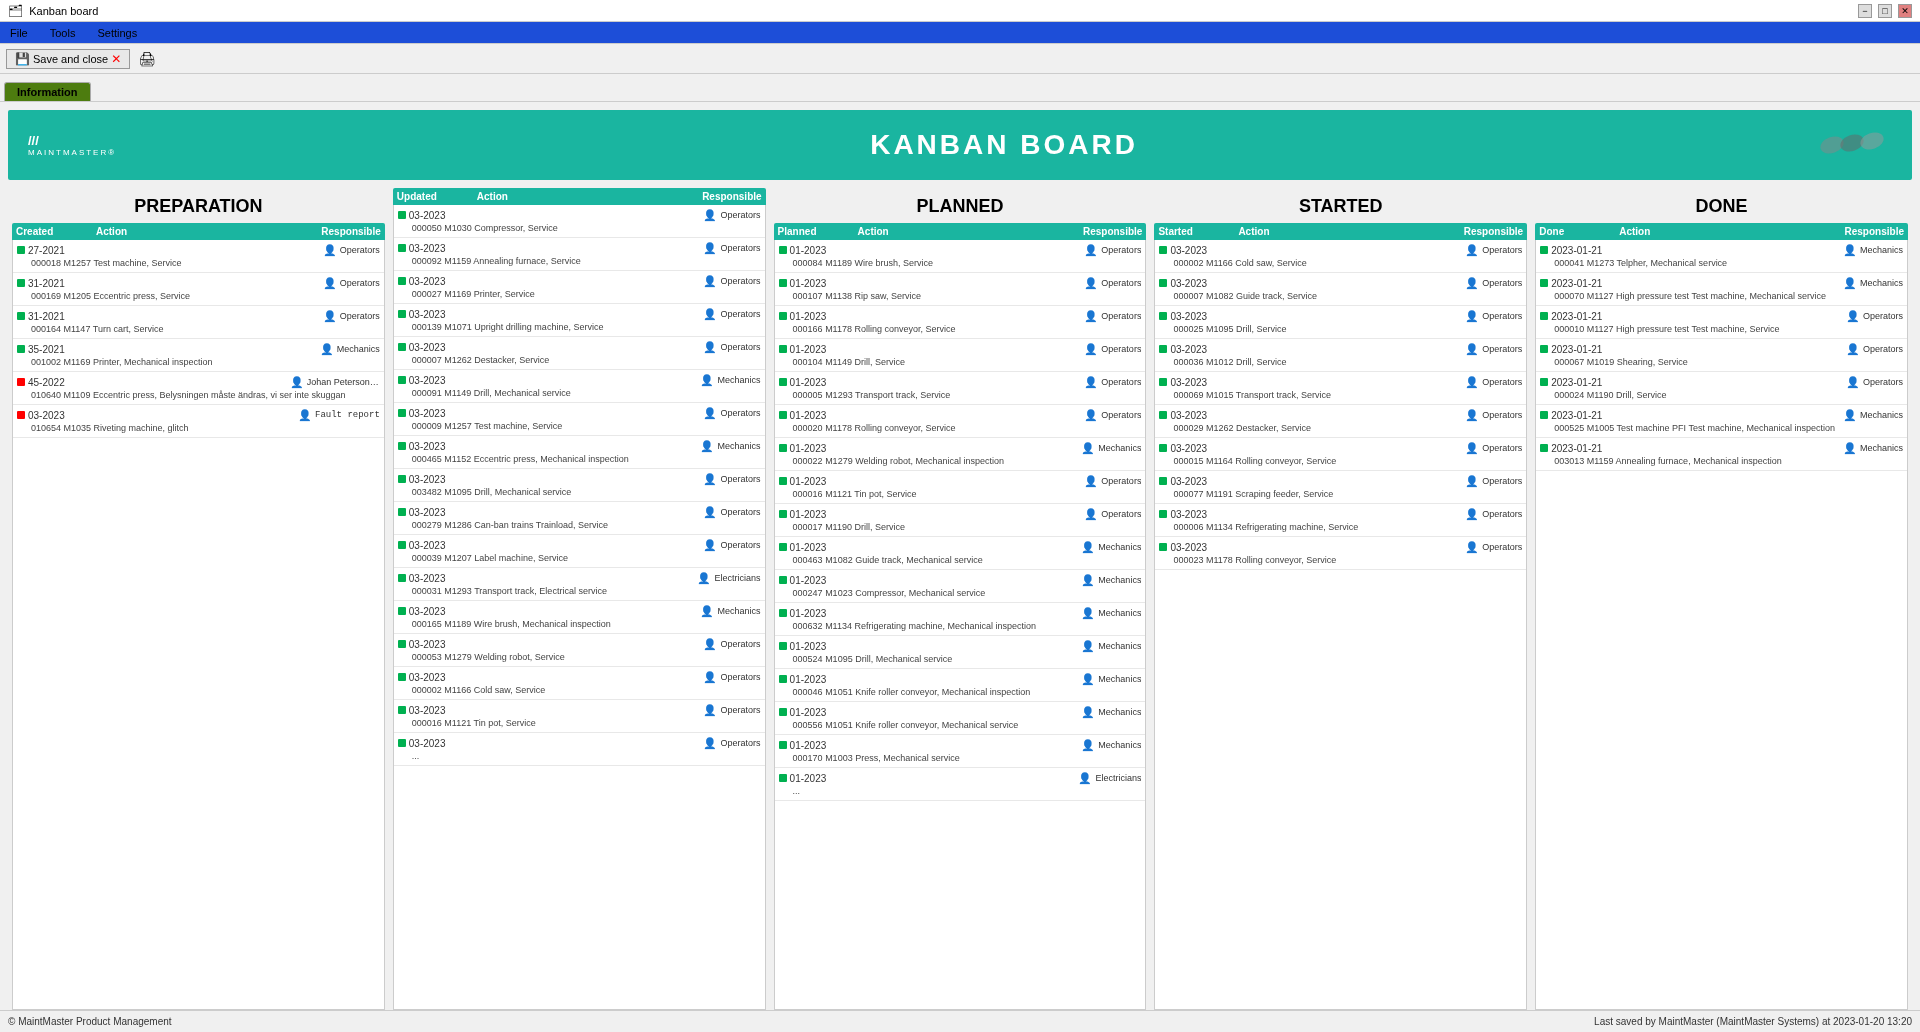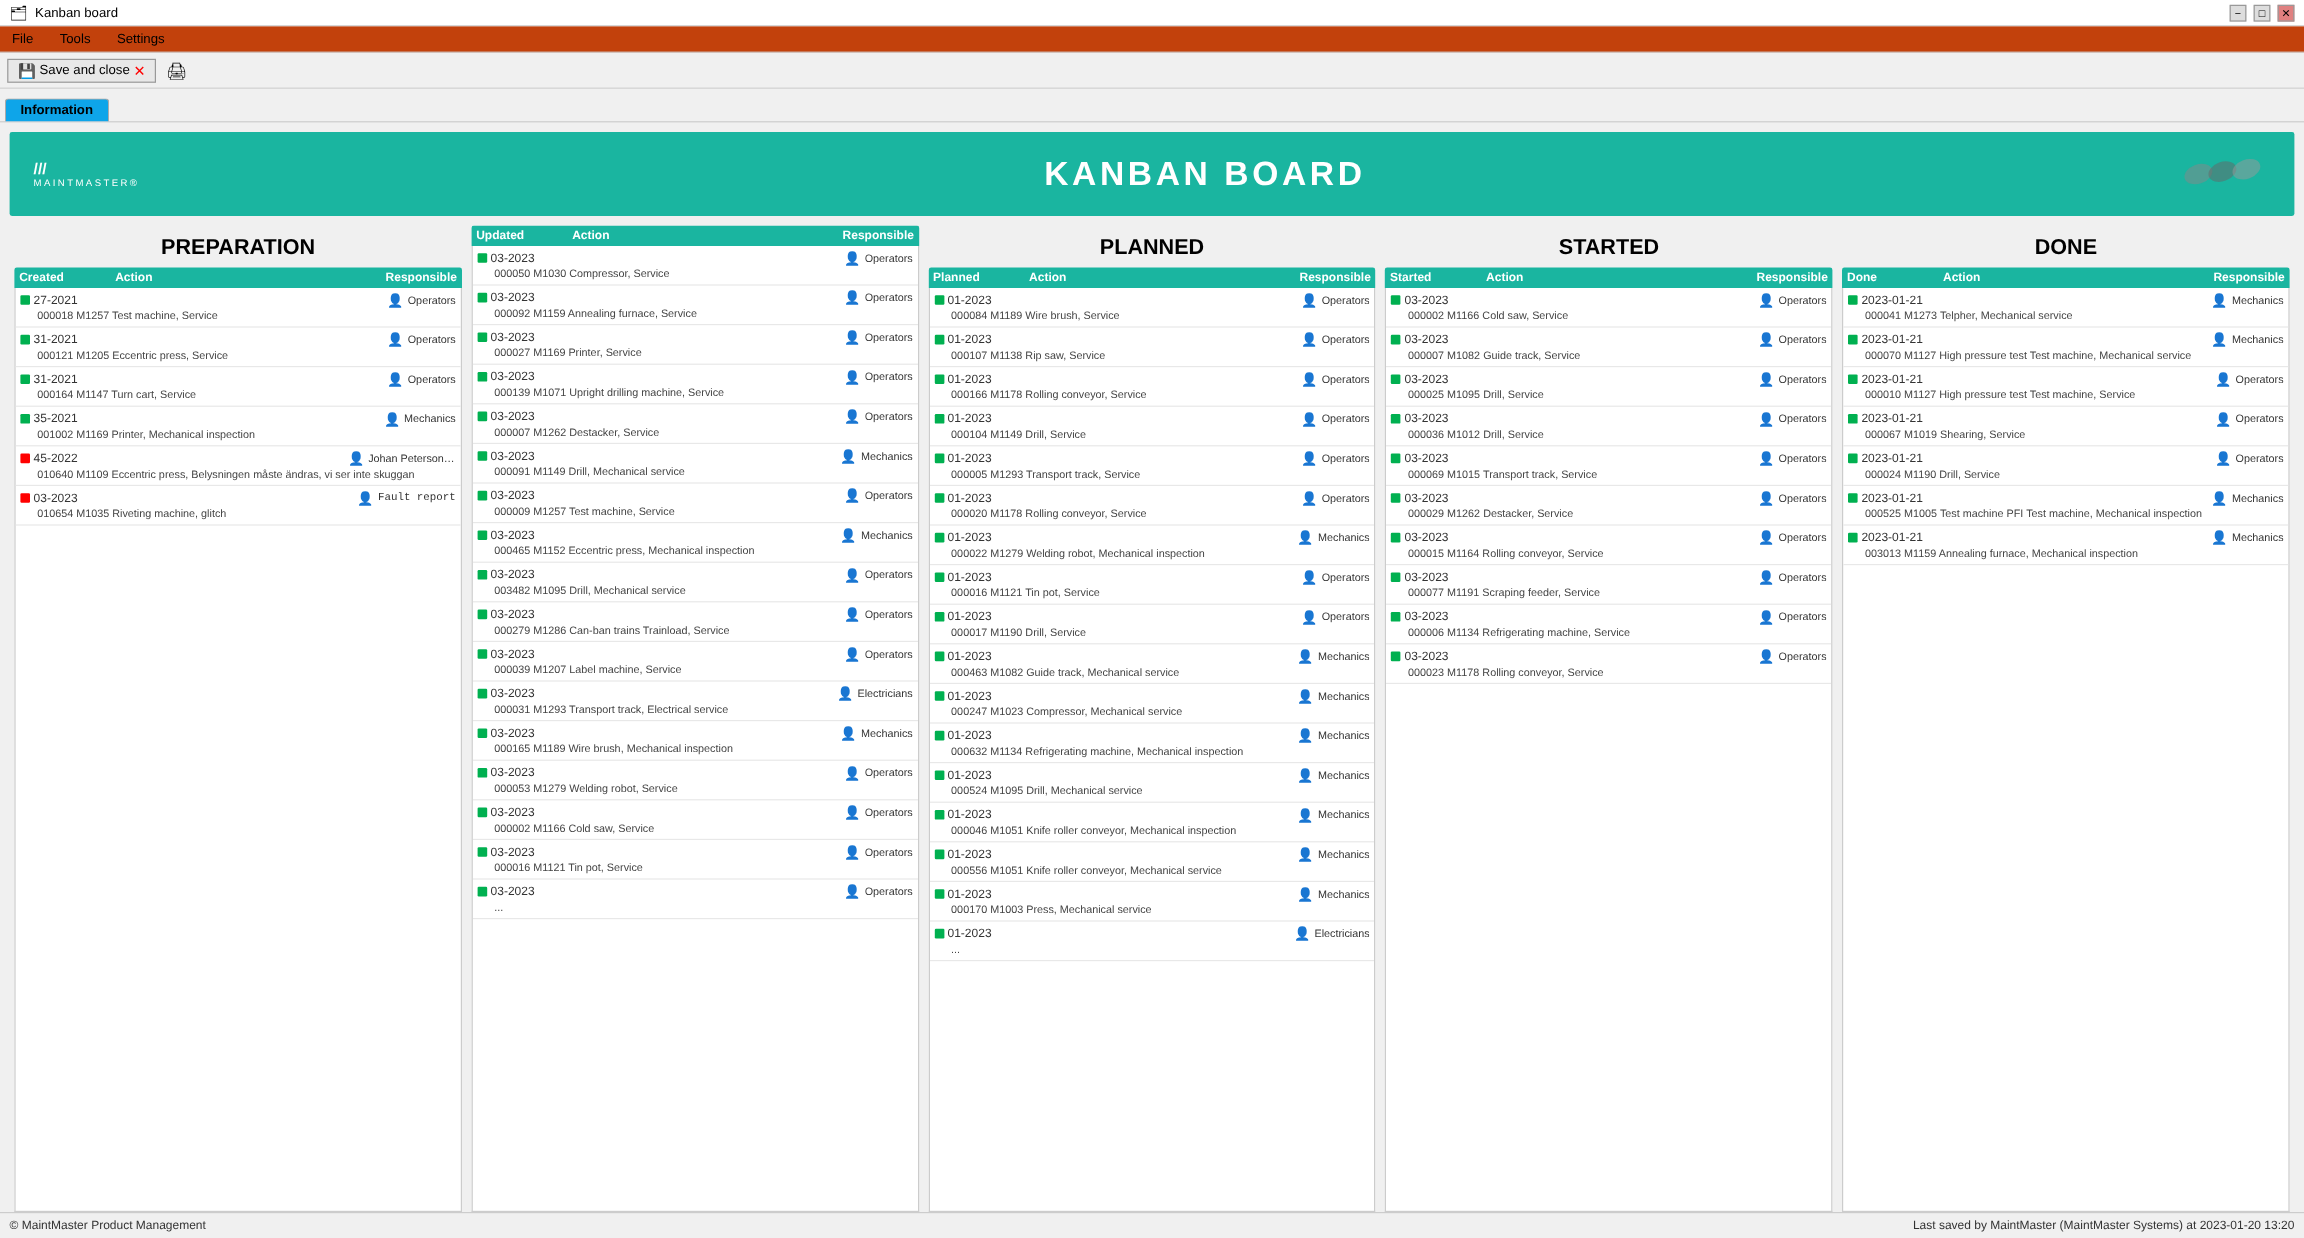--- a/index.html
+++ b/index.html
@@ -13,21 +13,21 @@
       align-items: center;
       padding: 0 8px;
       border-bottom: 1px solid #ccc;
       font-size: 11px;
     }
     .title-bar-controls { display: flex; gap: 6px; }
     .title-btn { width: 14px; height: 14px; border: 1px solid #999; background: #ddd; cursor: pointer; font-size: 9px; display: flex; align-items: center; justify-content: center; }
 
     
     .menu-bar {
-      background: #c2410c;
+      background: #1d4ed8;
       height: 22px;
       display: flex;
       align-items: center;
       padding: 0 4px;
       border-bottom: 1px solid #ccc;
       font-size: 11px;
       gap: 10px;
     }
     .menu-item { cursor: pointer; padding: 2px 6px; }
 
@@ -58,21 +58,21 @@
     }
     .tab {
       background: #e8e8e8;
       border: 1px solid #aaa;
       border-bottom: none;
       padding: 3px 12px;
       cursor: pointer;
       font-size: 11px;
       border-radius: 3px 3px 0 0;
     }
-    .tab.active { background: #0ea5e9; font-weight: bold; }
+    .tab.active { background: #4d7c0f; font-weight: bold; }
 
     
     .banner {
       background: linear-gradient(to right, #1ab5a0, #1ab5a0);
       height: 70px;
       display: flex;
       align-items: center;
       padding: 0 20px;
       position: relative;
       overflow: hidden;
@@ -279,21 +279,21 @@
               <div class="date-cell">
                 <span class="status-dot dot-green"></span>
                 <span>31-2021</span>
               </div>
               <div class="action-cell"></div>
               <div class="resp-cell">
                 <span class="person-avatar" style="background: transparent; font-size: 11px;">👤</span>
                 <span style="font-size: 9px; white-space: nowrap; overflow: hidden; text-overflow: ellipsis; max-width: 80px;">Operators</span>
               </div>
             </div>
-            <div class="item-row2">000121 M1205  Eccentric press, Service</div>
+            <div class="item-row2">000169 M1205  Eccentric press, Service</div>
           </div>
           <div class="kanban-item">
             <div class="item-row1">
               <div class="date-cell">
                 <span class="status-dot dot-green"></span>
                 <span>31-2021</span>
               </div>
               <div class="action-cell"></div>
               <div class="resp-cell">
                 <span class="person-avatar" style="background: transparent; font-size: 11px;">👤</span>

